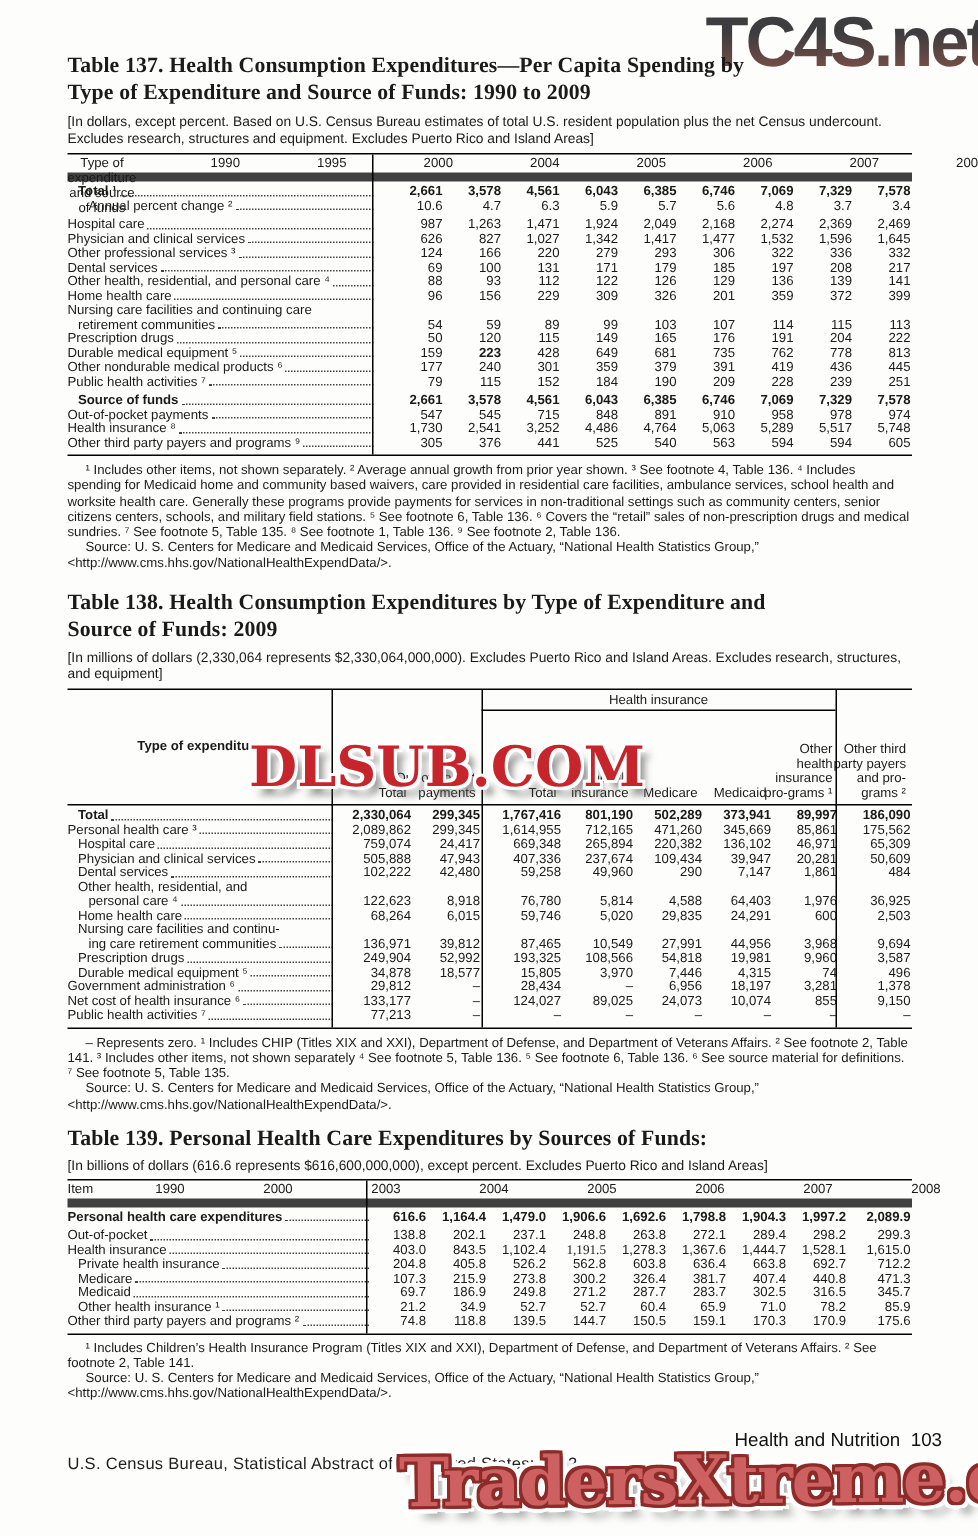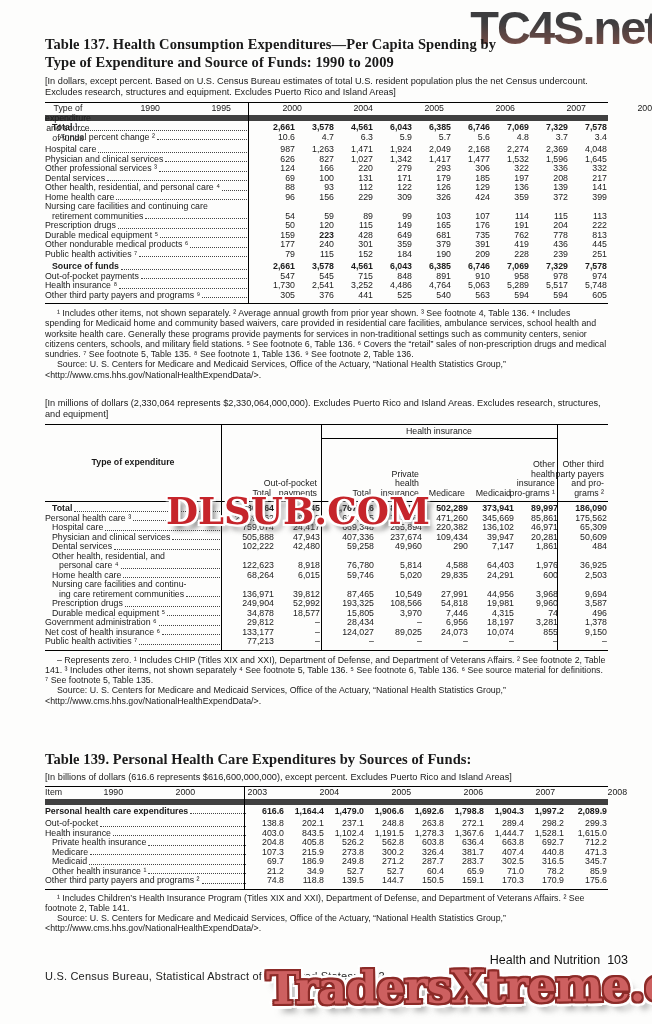--- a/index.html
+++ b/index.html
@@ -122,21 +122,21 @@
             <span class="lbl" style="padding-left: 0px;">Hospital care</span>
             <span class="leader"></span>
             <span class="val" style="width: 44px;">987</span>
             <span class="val" style="width: 39px;">1,263</span>
             <span class="val" style="width: 39px;">1,471</span>
             <span class="val" style="width: 39px;">1,924</span>
             <span class="val" style="width: 39px;">2,049</span>
             <span class="val" style="width: 39px; text-align: right;">2,168</span>
             <span class="val" style="width: 39px;">2,274</span>
             <span class="val" style="width: 39px;">2,369</span>
-            <span class="val" style="width: 39px;">4,048</span>
+            <span class="val" style="width: 39px;">2,469</span>
           </div>
           <div class="trow">
             <span class="lbl" style="padding-left: 0px;">Physician and clinical services</span>
             <span class="leader"></span>
             <span class="val" style="width: 44px;">626</span>
             <span class="val" style="width: 39px;">827</span>
             <span class="val" style="width: 39px;">1,027</span>
             <span class="val" style="width: 39px;">1,342</span>
             <span class="val" style="width: 39px;">1,417</span>
             <span class="val" style="width: 39px;">1,477</span>
@@ -184,21 +184,21 @@
             <span class="val" style="width: 39px;">141</span>
           </div>
           <div class="trow">
             <span class="lbl" style="padding-left: 0px;">Home health care</span>
             <span class="leader"></span>
             <span class="val" style="width: 44px;">96</span>
             <span class="val" style="width: 39px;">156</span>
             <span class="val" style="width: 39px;">229</span>
             <span class="val" style="width: 39px;">309</span>
             <span class="val" style="width: 39px;">326</span>
-            <span class="val" style="width: 39px;">424</span>
+            <span class="val" style="width: 39px;">201</span>
             <span class="val" style="width: 39px;">359</span>
             <span class="val" style="width: 39px;">372</span>
             <span class="val" style="width: 39px;">399</span>
           </div>
           <div class="trow pre">
             <span class="lbl" style="padding-left: 0px;">Nursing care facilities and continuing care</span>
           </div>
           <div class="trow">
             <span class="lbl" style="padding-left: 7px;">retirement communities</span>
             <span class="leader"></span>
@@ -317,20 +317,24 @@
             <span class="val" style="width: 39px;">594</span>
             <span class="val" style="width: 39px;">605</span>
           </div>
         </div>
     </div>
     <div class="fn">¹ Includes other items, not shown separately. ² Average annual growth from prior year shown. ³ See footnote 4, Table 136. ⁴ Includes spending for Medicaid home and community based waivers, care provided in residential care facilities, ambulance services, school health and worksite health care. Generally these programs provide payments for services in non-traditional settings such as community centers, senior citizens centers, schools, and military field stations. ⁵ See footnote 6, Table 136. ⁶ Covers the “retail” sales of non-prescription drugs and medical sundries. ⁷ See footnote 5, Table 135. ⁸ See footnote 1, Table 136. ⁹ See footnote 2, Table 136.</div>
     <div class="src">Source: U. S. Centers for Medicare and Medicaid Services, Office of the Actuary, “National Health Statistics Group,” &lt;http://www.cms.hhs.gov/NationalHealthExpendData/&gt;.</div>
   </div>
 
   <div class="sec" style="top:394px">
+    <div class="title">
+      <div>Table 138. Health Consumption Expenditures by Type of Expenditure and</div>
+      <div>Source of Funds: 2009</div>
+    </div>
     <div class="note" style="margin-top:4px">[In millions of dollars (2,330,064 represents $2,330,064,000,000). Excludes Puerto Rico and Island Areas. Excludes research, structures, and equipment]</div>
     <div class="tbl t138">
       <div class="vrule" style="left:176px"></div>
       <div class="vrule" style="left:276px"></div>
       <div class="vrule" style="left:512px"></div>
       <div class="t138head">
         <div class="stubh">Type of expenditure</div>
         <div class="group">Health insurance</div>
         <div class="hcell" style="right:337px;width:40px">Total</div>
         <div class="hcell" style="right:291px;width:60px">Out-of-pocket payments</div>
@@ -556,21 +560,21 @@
             <span class="val" style="width: 40px;">289.4</span>
             <span class="val" style="width: 40px;">298.2</span>
             <span class="val" style="width: 43px;">299.3</span>
           </div>
           <div class="trow">
             <span class="lbl" style="padding-left: 0px;">Health insurance</span>
             <span class="leader"></span>
             <span class="val" style="width: 36px;">403.0</span>
             <span class="val" style="width: 40px;">843.5</span>
             <span class="val" style="width: 40px;">1,102.4</span>
-            <span class="val" style="width: 40px;">1,191.5</span>
+            <span class="val" style="width: 40px; font-family: Liberation Serif, serif;">1,191.5</span>
             <span class="val" style="width: 40px;">1,278.3</span>
             <span class="val" style="width: 40px;">1,367.6</span>
             <span class="val" style="width: 40px;">1,444.7</span>
             <span class="val" style="width: 40px;">1,528.1</span>
             <span class="val" style="width: 43px;">1,615.0</span>
           </div>
           <div class="trow">
             <span class="lbl" style="padding-left: 7px;">Private health insurance</span>
             <span class="leader"></span>
             <span class="val" style="width: 36px;">204.8</span>

